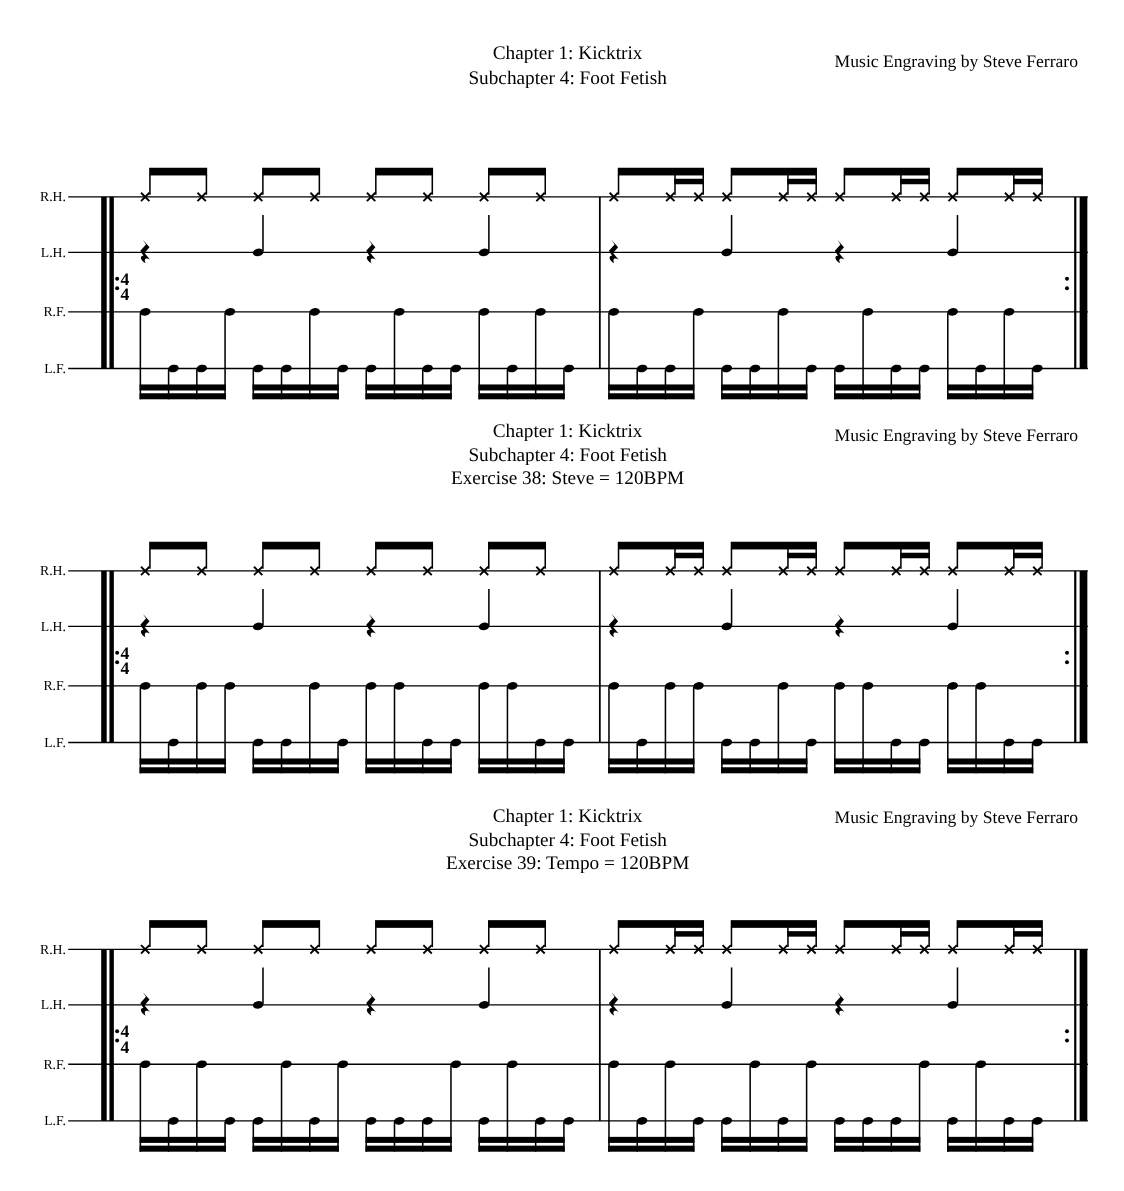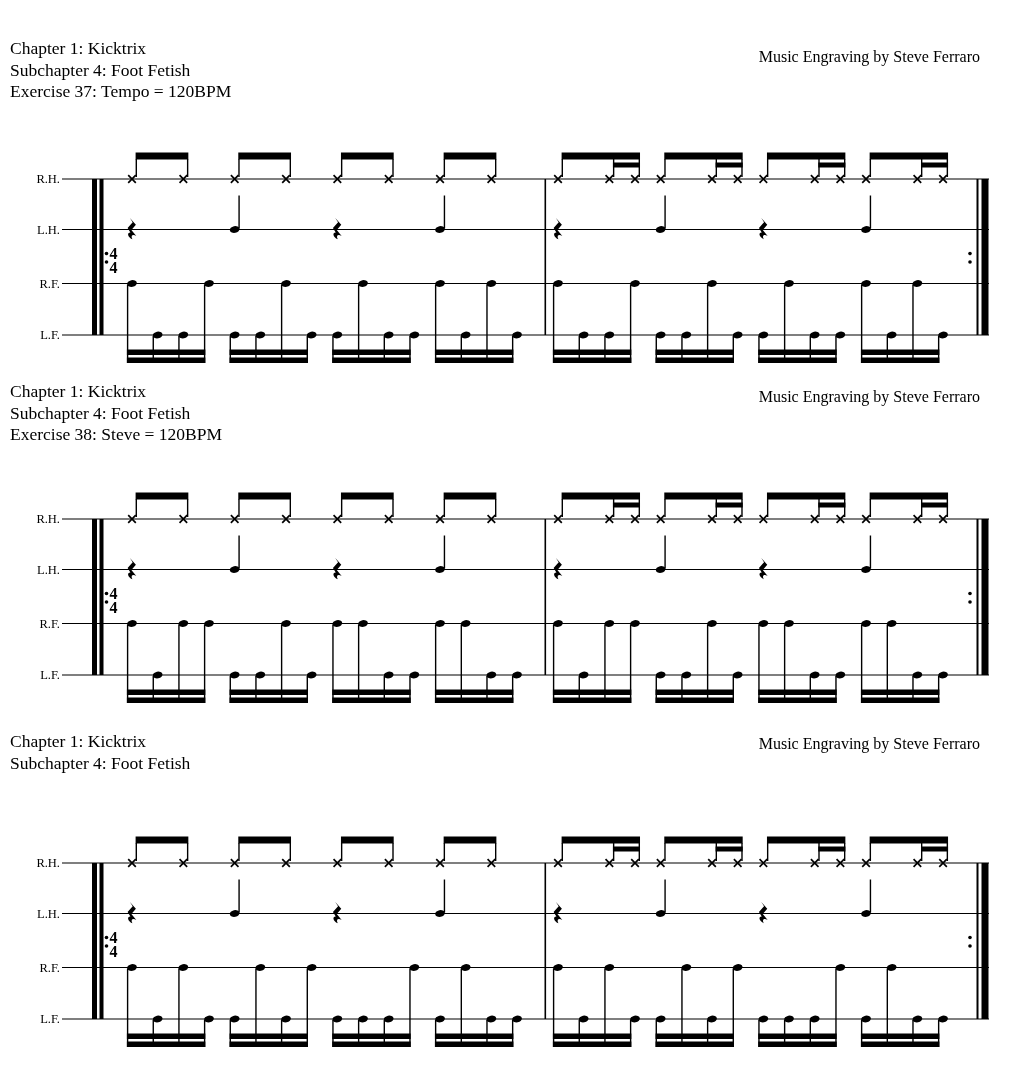--- a/index.html
+++ b/index.html
@@ -1,19 +1,19 @@
 <!DOCTYPE html>
 <html><head>
 <meta charset="utf-8">
 <style>
   html,body{margin:0;padding:0;background:#fff;}
   .page{position:relative;width:1022px;height:1083px;background:#fff;color:#000;
         font-family:"Liberation Serif",serif;overflow:hidden;}
   #notation{position:absolute;top:0;left:0;}
-  .titles{position:absolute;left:10px;width:1012px;}
+  .titles{position:absolute;left:10px;width:1012px;text-align:center;}
   .titles p{margin:0;font-size:17.5px;line-height:21.6px;}
   .credit{position:absolute;right:42px;font-size:16px;white-space:nowrap;}
 </style>
 </head>
 <body>
 
 <div class="page">
 
   <svg id="notation" width="1022" height="1083" viewBox="0 0 1022 1083">
       <g>
@@ -545,30 +545,30 @@
              C 758.76 920.9 758.16 916.3 761.76 916.4
              L 758.96 911.9 L 764.0600000000001 906.2 Z" fill="#000000"></path>
         <ellipse cx="866.04" cy="913.5" rx="4.9" ry="3.4" fill="#000000" transform="rotate(-12 866.04 913.5)"></ellipse>
         <line x1="870.4399999999999" y1="912.5" x2="870.4399999999999" y2="879.5" stroke="#000000" stroke-width="1.4"></line>
       </g>
     </svg>
 
   <div class="titles" style="top:38px">
     <p>Chapter 1: Kicktrix</p>
     <p>Subchapter 4: Foot Fetish</p>
-    <p>Exercise 37: Tempo = 120BPM</p>
   </div>
   <span class="credit" style="top:48px">Music Engraving by Steve Ferraro</span>
 
   <div class="titles" style="top:381px">
     <p>Chapter 1: Kicktrix</p>
     <p>Subchapter 4: Foot Fetish</p>
     <p>Exercise 38: Steve = 120BPM</p>
   </div>
   <span class="credit" style="top:388px">Music Engraving by Steve Ferraro</span>
 
   <div class="titles" style="top:731px">
     <p>Chapter 1: Kicktrix</p>
     <p>Subchapter 4: Foot Fetish</p>
+    <p>Exercise 39: Tempo = 120BPM</p>
   </div>
   <span class="credit" style="top:735px">Music Engraving by Steve Ferraro</span>
 
 </div>
 
 </body></html>

